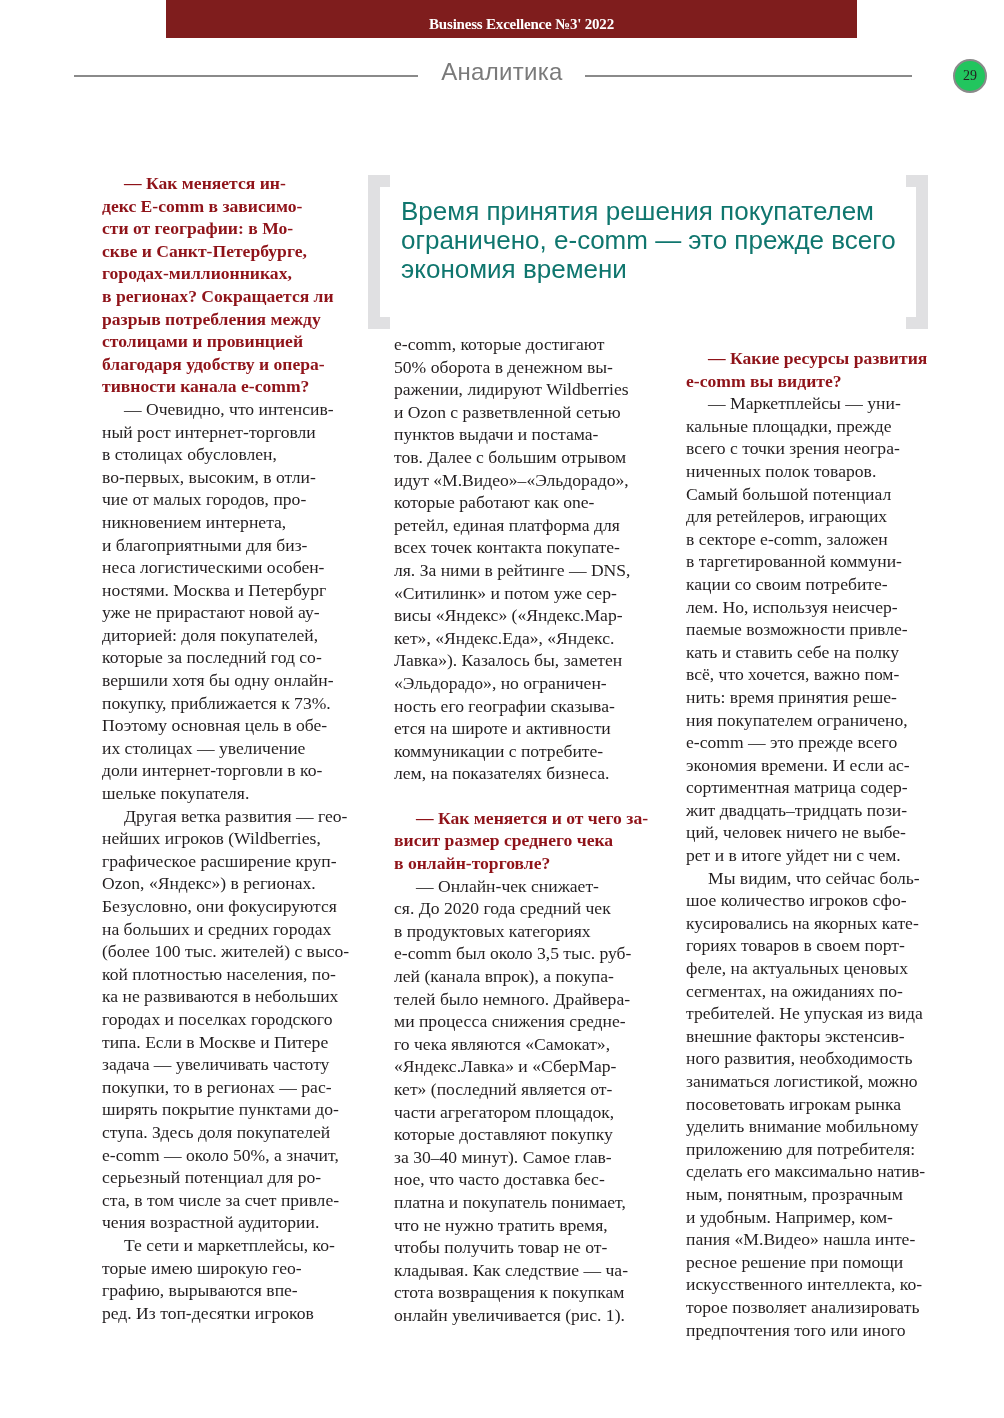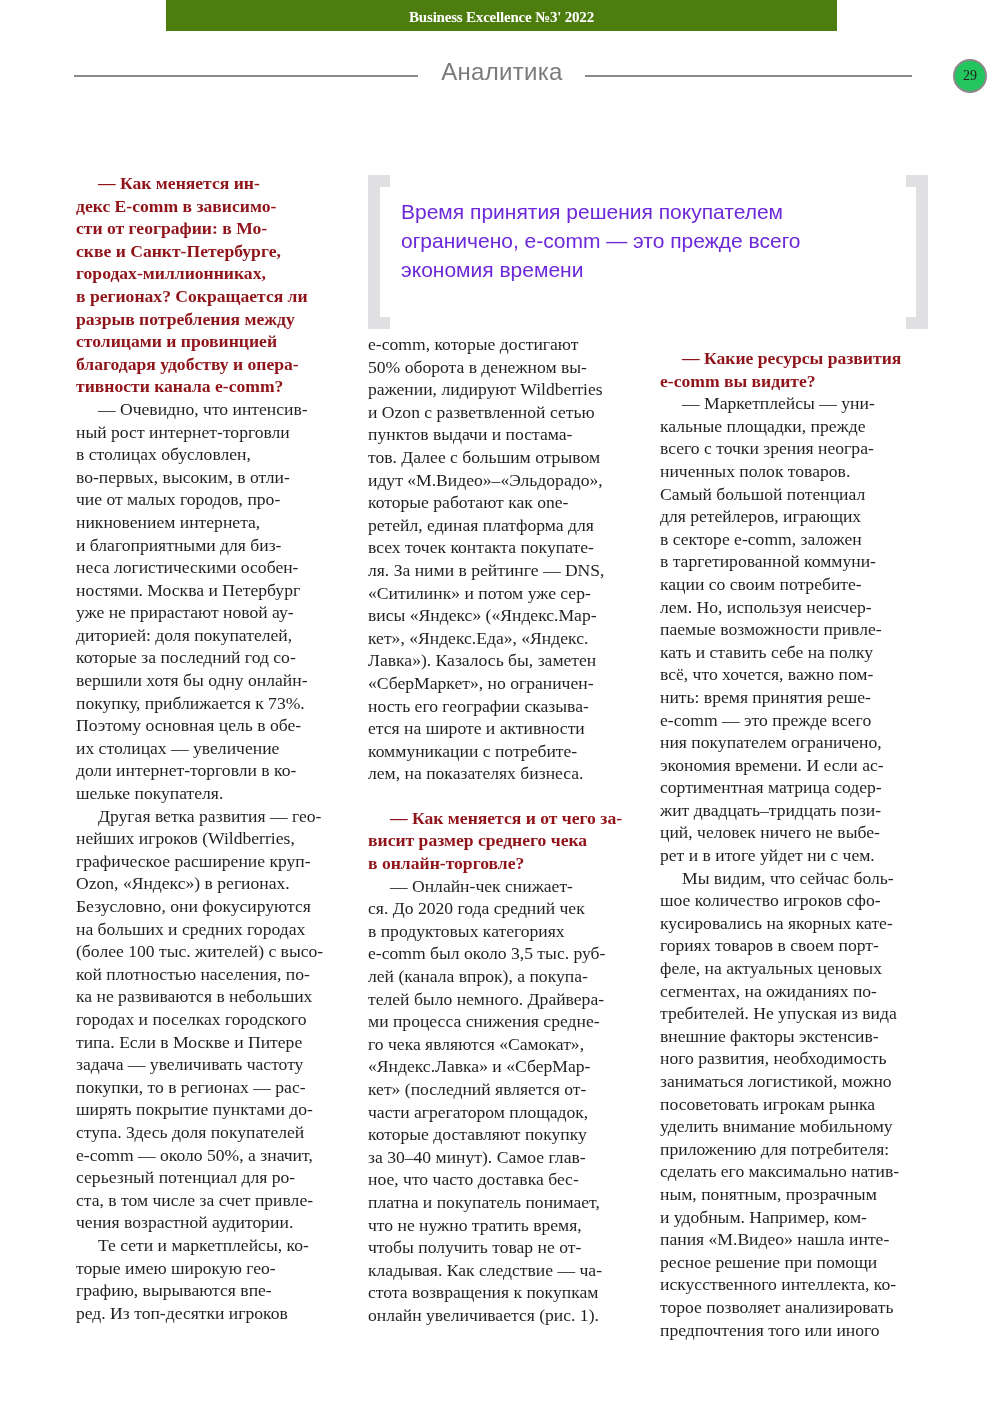--- a/index.html
+++ b/index.html
@@ -3,23 +3,23 @@
 <meta charset="utf-8">
 <style>
   html, body { margin: 0; padding: 0; }
   body {
     width: 1004px; height: 1418px; position: relative; overflow: hidden;
     background: #ffffff;
     font-family: "Liberation Serif", "DejaVu Serif", serif;
     color: #231f20;
   }
   .masthead {
-    position: absolute; left: 166px; top: 0; width: 671px; height: 31px;
-    background: #4d7c0f;
-    display: flex; align-items: flex-end; justify-content: center;
+    position: absolute; left: 166px; top: 0; width: 671px; height: 38px;
+    background: #7f1d1d;
+    display: flex; align-items: flex-end; justify-content: center; padding-left: 20px;
   }
   .masthead span {
     color: #fff; font-weight: bold; font-size: 15px; padding-bottom: 5px;
     font-family: "Liberation Serif", serif; letter-spacing: -0.2px;
   }
   .section-rule {
     position: absolute; top: 75px; height: 2px; background: #8a8a8a;
   }
   .section-rule.left { left: 74px; width: 344px; }
   .section-rule.right { left: 585px; width: 327px; }
@@ -28,42 +28,42 @@
     font-family: "Liberation Sans", sans-serif; font-size: 24px; color: #7a7a7a;
     letter-spacing: 0.3px;
   }
   .page-num {
     position: absolute; left: 953px; top: 59px; width: 30px; height: 30px;
     border: 2px solid #8a8a8a; border-radius: 50%;
     display: flex; align-items: center; justify-content: center;
     font-weight: normal; font-size: 14px; color: #231f20; background: #22c55e;
   }
   .column {
-    position: absolute; font-size: 17.6px; line-height: 22.6px;
+    position: absolute; font-size: 17.6px; line-height: 22.6px; margin-left: 26px;
   }
   .col1 { left: 76px; top: 172px; width: 270px; }
   .col2 { left: 368px; top: 333px; width: 275px; }
   .col3 { left: 660px; top: 347px; width: 275px; }
   .line { display: block; white-space: nowrap; }
   .q { color: #8f1319; font-weight: bold; }
   .indent { padding-left: 22px; }
   .gap { display: block; height: 22px; }
   .pullquote {
     position: absolute; left: 368px; top: 175px; width: 560px; height: 130px;
   }
   .bracket {
     position: absolute; top: 0; width: 14px; height: 130px;
     border: 12px solid #e0e0e2;
   }
   .bracket.l { left: 0; border-right: none; width: 10px; }
   .bracket.r { right: 0; border-left: none; width: 10px; }
   .pq-text {
     position: absolute; left: 33px; top: 22px; width: 500px;
-    font-family: "Liberation Sans", sans-serif; font-size: 21px; line-height: 29px;
-    color: #6d28d9;
+    font-family: "Liberation Sans", sans-serif; font-size: 26px; line-height: 29px;
+    color: #0f766e;
   }
 </style>
 </head>
 <body>
 
 <div class="masthead">
   <span>Business Excellence №3' 2022</span>
 </div>
 
 <div class="section-rule left"></div>
@@ -153,21 +153,21 @@
       <span class="line">тов. Далее с большим отрывом</span>
       <span class="line">идут «М.Видео»–«Эльдорадо»,</span>
       <span class="line">которые работают как one-</span>
       <span class="line">ретейл, единая платформа для</span>
       <span class="line">всех точек контакта покупате-</span>
       <span class="line">ля. За ними в рейтинге — DNS,</span>
       <span class="line">«Ситилинк» и потом уже сер-</span>
       <span class="line">висы «Яндекс» («Яндекс.Мар-</span>
       <span class="line">кет», «Яндекс.Еда», «Яндекс.</span>
       <span class="line">Лавка»). Казалось бы, заметен</span>
-      <span class="line">«СберМаркет», но ограничен-</span>
+      <span class="line">«Эльдорадо», но ограничен-</span>
       <span class="line">ность его географии сказыва-</span>
       <span class="line">ется на широте и активности</span>
       <span class="line">коммуникации с потребите-</span>
       <span class="line">лем, на показателях бизнеса.</span>
     </div>
   <span class="gap"></span>
   <div class="q">
       <span class="line indent">— Как меняется и от чего за-</span>
       <span class="line">висит размер среднего чека</span>
       <span class="line">в онлайн-торговле?</span>
@@ -209,22 +209,22 @@
       <span class="line">Самый большой потенциал</span>
       <span class="line">для ретейлеров, играющих</span>
       <span class="line">в секторе e-comm, заложен</span>
       <span class="line">в таргетированной коммуни-</span>
       <span class="line">кации со своим потребите-</span>
       <span class="line">лем. Но, используя неисчер-</span>
       <span class="line">паемые возможности привле-</span>
       <span class="line">кать и ставить себе на полку</span>
       <span class="line">всё, что хочется, важно пом-</span>
       <span class="line">нить: время принятия реше-</span>
+      <span class="line">ния покупателем ограничено,</span>
       <span class="line">e-comm — это прежде всего</span>
-      <span class="line">ния покупателем ограничено,</span>
       <span class="line">экономия времени. И если ас-</span>
       <span class="line">сортиментная матрица содер-</span>
       <span class="line">жит двадцать–тридцать пози-</span>
       <span class="line">ций, человек ничего не выбе-</span>
       <span class="line">рет и в итоге уйдет ни с чем.</span>
     </div>
   <div>
       <span class="line indent">Мы видим, что сейчас боль-</span>
       <span class="line">шое количество игроков сфо-</span>
       <span class="line">кусировались на якорных кате-</span>

